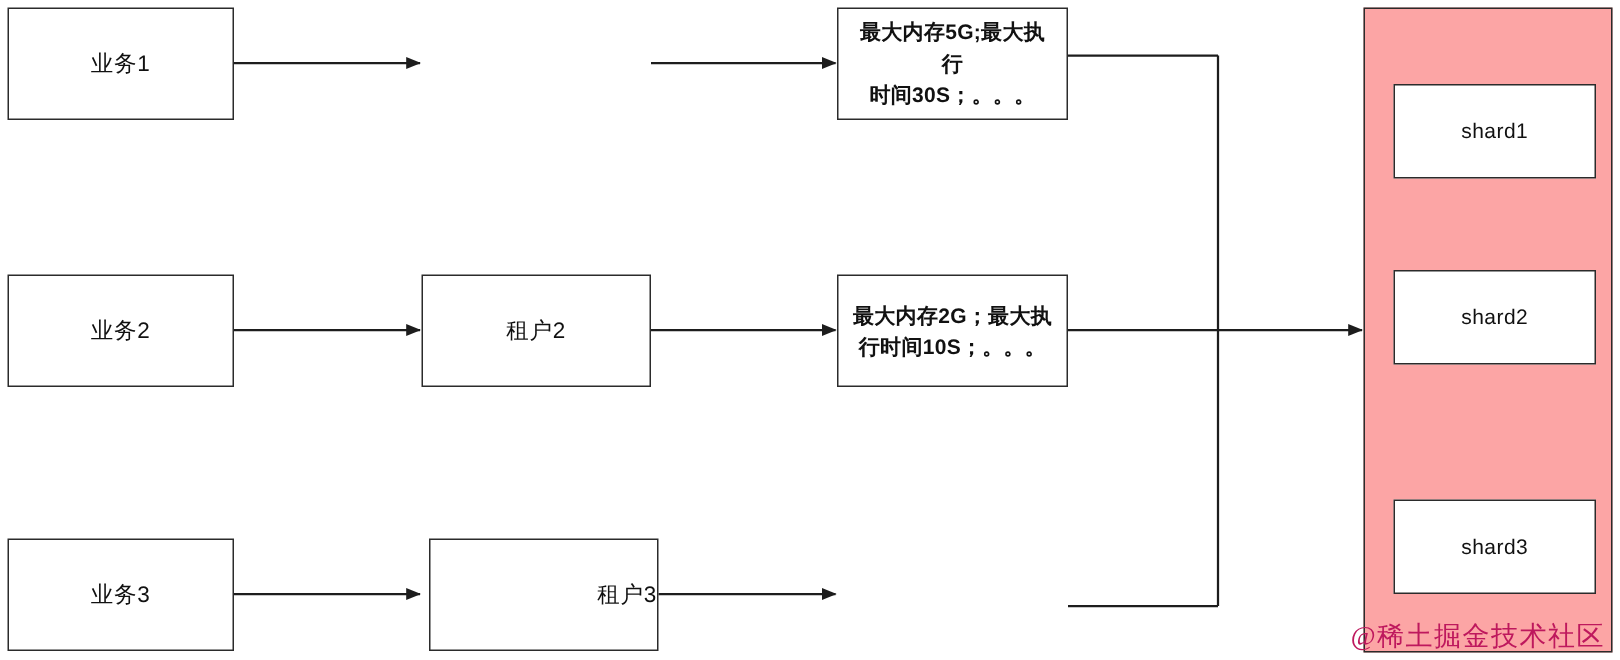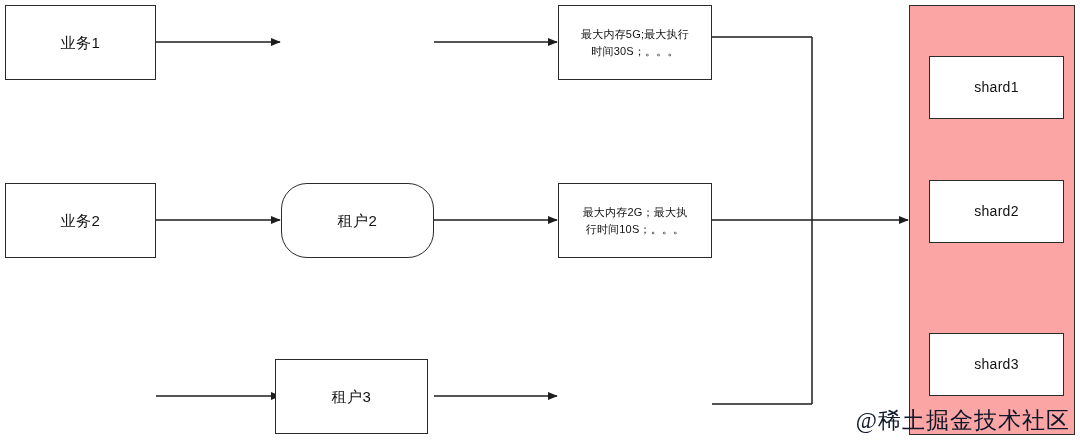--- a/index.html
+++ b/index.html
@@ -44,42 +44,43 @@
   }
   .service-node .node-label,
   .tenant-node .node-label {
     font-size: 15px;
     letter-spacing: 0.5px;
   }
   .config-node {
     padding: 4px 9px;
   }
   .config-node .node-label {
-    font-size: 11px;
+    font-size: 14px;
     line-height: 1.5;
     letter-spacing: 0.2px;
+    font-weight: bold;
   }
   .shard-panel {
     position: absolute;
     box-sizing: border-box;
     background: #fca5a5;
     border: 1.6px solid #2b2b2b;
     z-index: 1;
   }
   .shard-node .node-label {
     font-size: 14px;
     letter-spacing: 0.3px;
   }
   .watermark {
     position: absolute;
     right: 10px;
     bottom: 4px;
     font-family: "Liberation Serif", "DejaVu Serif", serif;
-    font-size: 23px;
-    color: #0f172a;
+    font-size: 18px;
+    color: #be185d;
     letter-spacing: 1px;
     white-space: nowrap;
     z-index: 3;
     user-select: none;
   }
 </style>
 </head>
 <body>
 
 <div id="diagram-canvas">
@@ -113,29 +114,32 @@
     <span class="node-label">业务1</span>
   </div>
   <div class="node config-node" style="left:558px; top:5px; width:154px; height:75px;">
     <span class="node-label">最大内存5G;最大执行
 时间30S；。。。</span>
   </div>
 
   <div class="node service-node" style="left:5px; top:183px; width:151px; height:75px;align-items:center;">
     <span class="node-label">业务2</span>
   </div>
-  <div class="node tenant-node" style="left:281px; top:183px; width:153px; height:75px;border-radius:26px;">
+  <div class="node tenant-node" style="left:281px; top:183px; width:153px; height:75px;">
     <span class="node-label">租户2</span>
   </div>
   <div class="node config-node" style="left:558px; top:183px; width:154px; height:75px;">
     <span class="node-label">最大内存2G；最大执
 行时间10S；。。。</span>
   </div>
 
-  <div class="node tenant-node" style="left:275px; top:359px; width:153px; height:75px;">
+  <div class="node service-node" style="left:5px; top:359px; width:151px; height:75px;">
+    <span class="node-label">业务3</span>
+  </div>
+  <div class="node tenant-node" style="left:286px; top:359px; width:153px; height:75px;justify-content:flex-end;">
     <span class="node-label">租户3</span>
   </div>
 
   <div class="shard-panel" style="left:909px; top:5px; width:166px; height:430px;">
     <div class="node shard-node" style="left:19px; top:50px; width:135px; height:63px;">
       <span class="node-label">shard1</span>
     </div>
     <div class="node shard-node" style="left:19px; top:174px; width:135px; height:63px;">
       <span class="node-label">shard2</span>
     </div>

